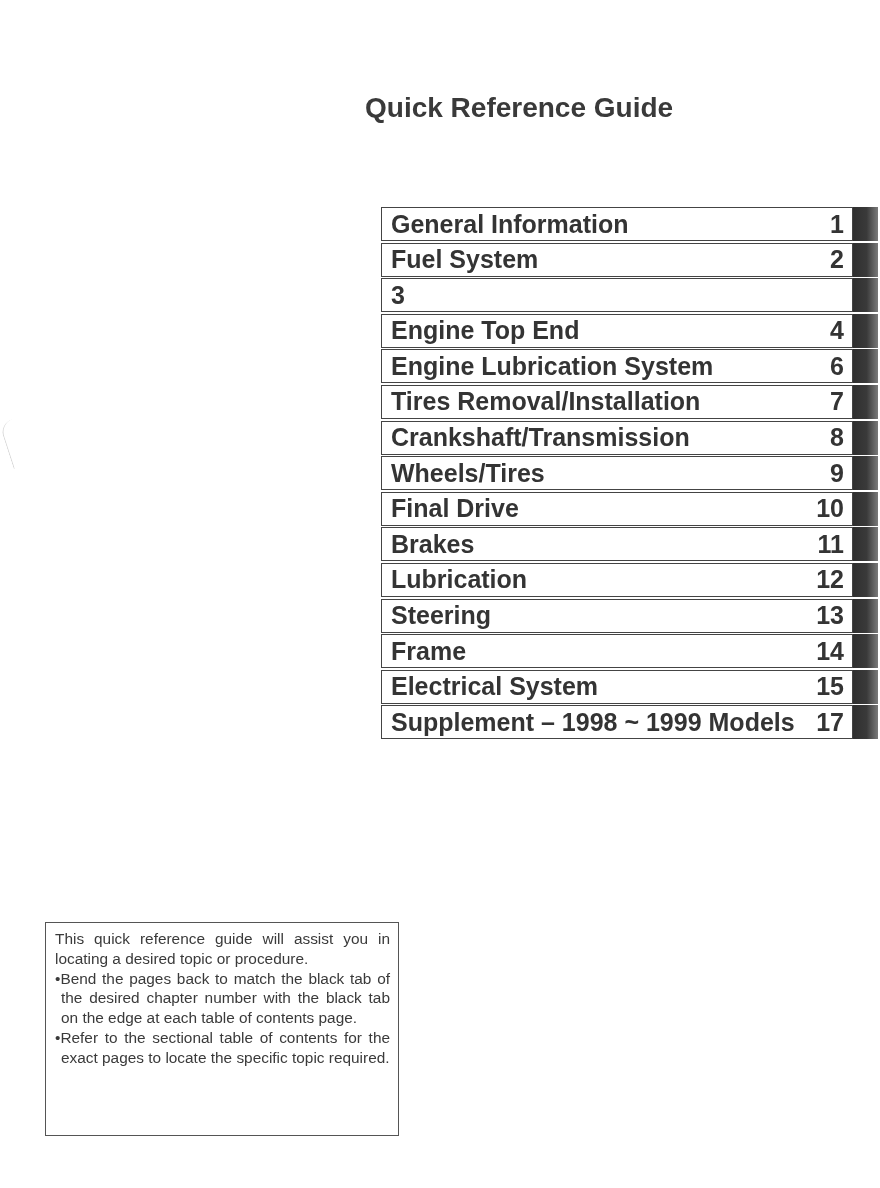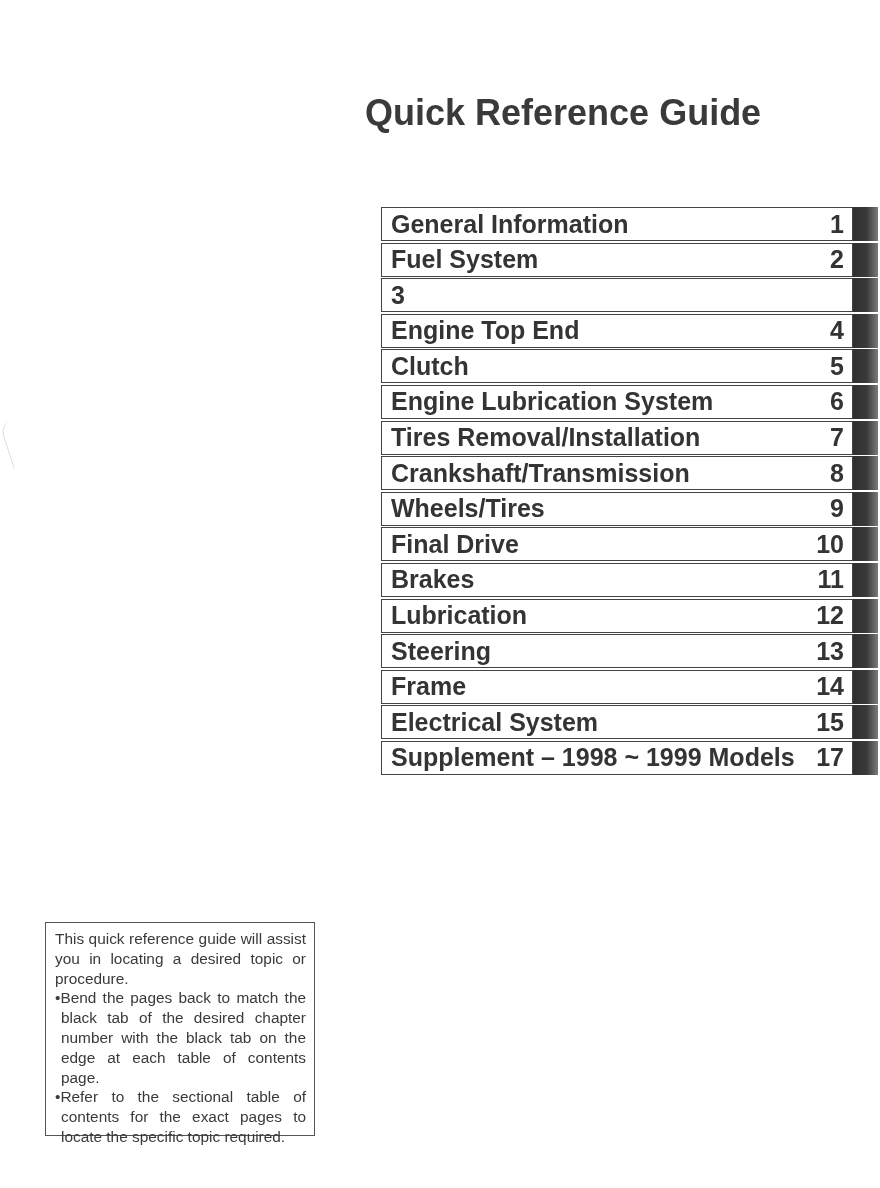--- a/index.html
+++ b/index.html
@@ -7,21 +7,21 @@
     width: 880px; height: 1188px;
     background: #ffffff;
     position: relative;
     overflow: hidden;
     font-family: "Liberation Sans", sans-serif;
     color: #333333;
   }
   .page-title {
     position: absolute;
     left: 365px; top: 92px;
-    font-size: 36px; font-weight: bold;
+    font-size: 28px; font-weight: bold;
     color: #3a3a3a;
     letter-spacing: 0px;
     white-space: nowrap;
     margin: 0;
   }
   .toc {
     position: absolute;
     left: 381px; top: 207px;
     width: 499px;
   }
@@ -47,21 +47,21 @@
   .toc-num {
     font-size: 25px; font-weight: bold; color: #343434;
   }
   .toc-tab {
     width: 25px; height: 34px;
     background: linear-gradient(90deg, #2f2f2f 0%, #3a3a3a 55%, #7a7a7a 100%);
   }
   .note-box {
     position: absolute;
     left: 45px; top: 922px;
-    width: 270px; height: 214px;
+    width: 354px; height: 214px;
     box-sizing: border-box;
     border: 1px solid #555;
     padding: 6px 8px 6px 9px;
     font-size: 15.4px;
     line-height: 19.8px;
     color: #3a3a3a;
     text-align: justify;
   }
   .note-box p { margin: 0; }
   .note-bullet { padding-left: 6px; text-indent: -6px; }
@@ -98,27 +98,20 @@
   <div class="toc-row">
     <div class="toc-box">
       <span class="toc-num">3</span>
     </div>
     <div class="toc-tab"></div>
   </div>
   <div class="toc-row">
     <div class="toc-box">
       <span class="toc-label">Engine Top End</span>
       <span class="toc-num">4</span>
-    </div>
-    <div class="toc-tab"></div>
-  </div>
-  <div class="toc-row">
-    <div class="toc-box">
-      <span class="toc-label">Clutch</span>
-      <span class="toc-num">5</span>
     </div>
     <div class="toc-tab"></div>
   </div>
   <div class="toc-row">
     <div class="toc-box">
       <span class="toc-label">Engine Lubrication System</span>
       <span class="toc-num">6</span>
     </div>
     <div class="toc-tab"></div>
   </div>

